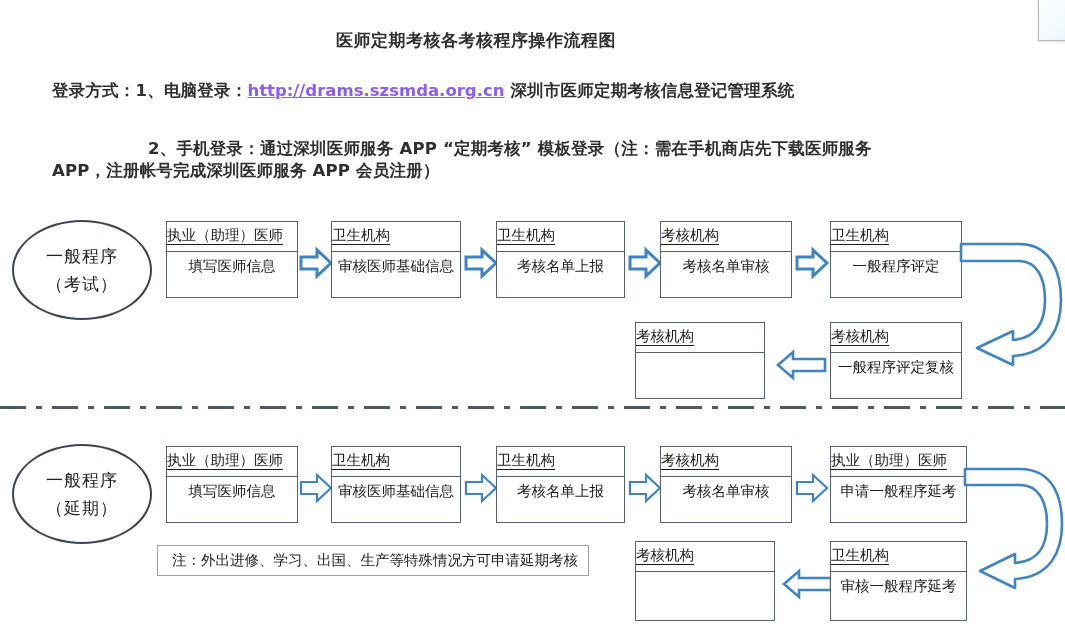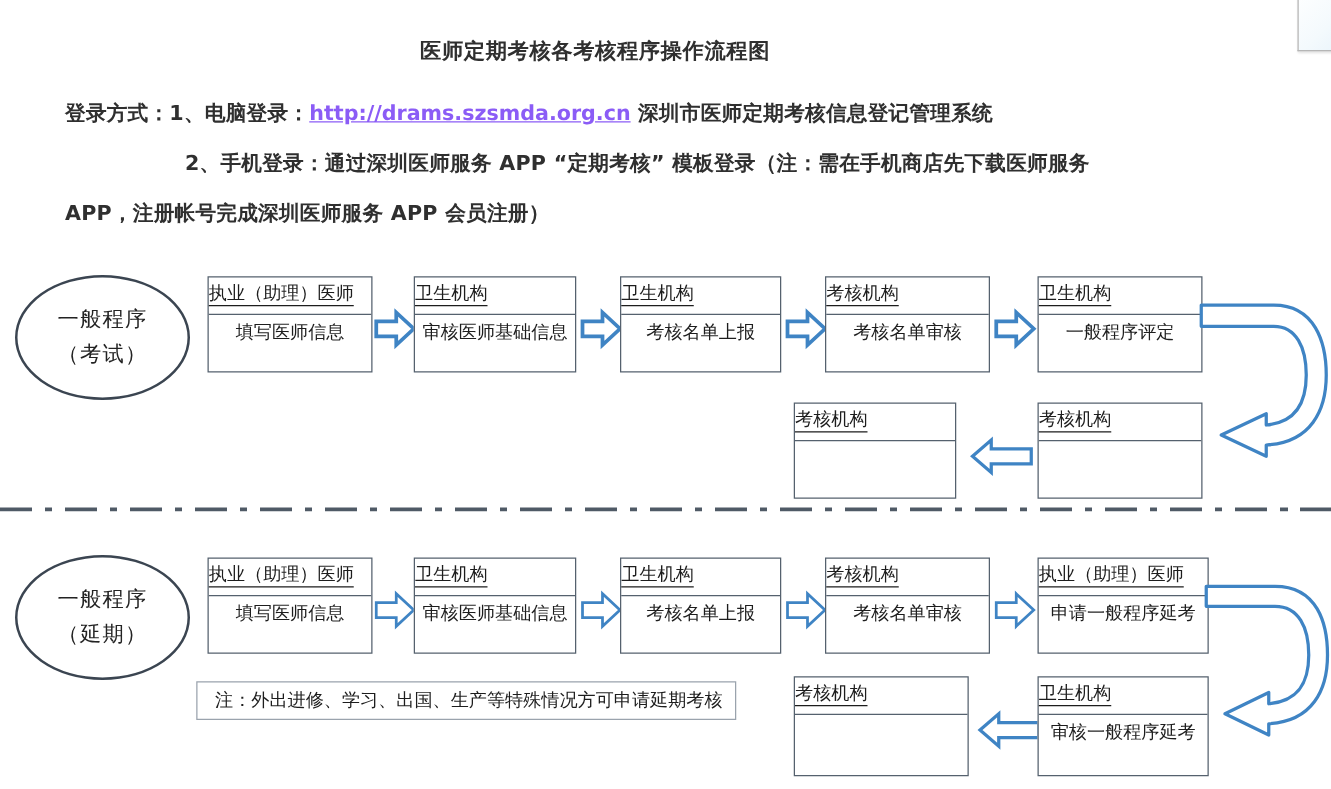--- a/index.html
+++ b/index.html
@@ -45,21 +45,21 @@
 
   .para {
     position: absolute;
     font-size: 16.5px;
     font-weight: bold;
     color: #2f2f2f;
     letter-spacing: 0.2px;
     white-space: nowrap;
   }
   .para-1 { left: 52px;  top: 80px; }
-  .para-2 { left: 148px; top: 120px; }
+  .para-2 { left: 148px; top: 138px; }
   .para-3 { left: 52px;  top: 160px; }
 
   .url-link {
     color: #8b5cf6;
     text-decoration: underline;
     font-family: "DejaVu Sans", "Liberation Sans", sans-serif;
     letter-spacing: 0;
   }
   .ascii { font-family: "DejaVu Sans", "Liberation Sans", sans-serif; }
 
@@ -245,20 +245,21 @@
 <div class="arrow" style="left:776px; top:350px;">
   <svg width="50" height="30" viewBox="0 0 50 30">
       <path d="M49,9 L17,9 L17,2 L2,15 L17,28 L17,21 L49,21 Z" fill="#ffffff" stroke="#3f84c4" stroke-width="2.6"></path>
     </svg>
 </div>
 
 <div class="pbox" style="left:830px; top:322px; width:132px; height:77px;">
   <div class="hdr">
       <span>考核机构</span>
     </div>
+  <div class="body">一般程序评定复核</div>
 </div>
 
 <div class="divider"></div>
 
 <div class="ellipse" style="left:12px; top:444px; width:140px; height:100px;">
   <span>一般程序</span>
   <span>（延期）</span>
 </div>
 
 <div class="pbox" style="left:166px; top:446px; width:132px; height:77px;">

